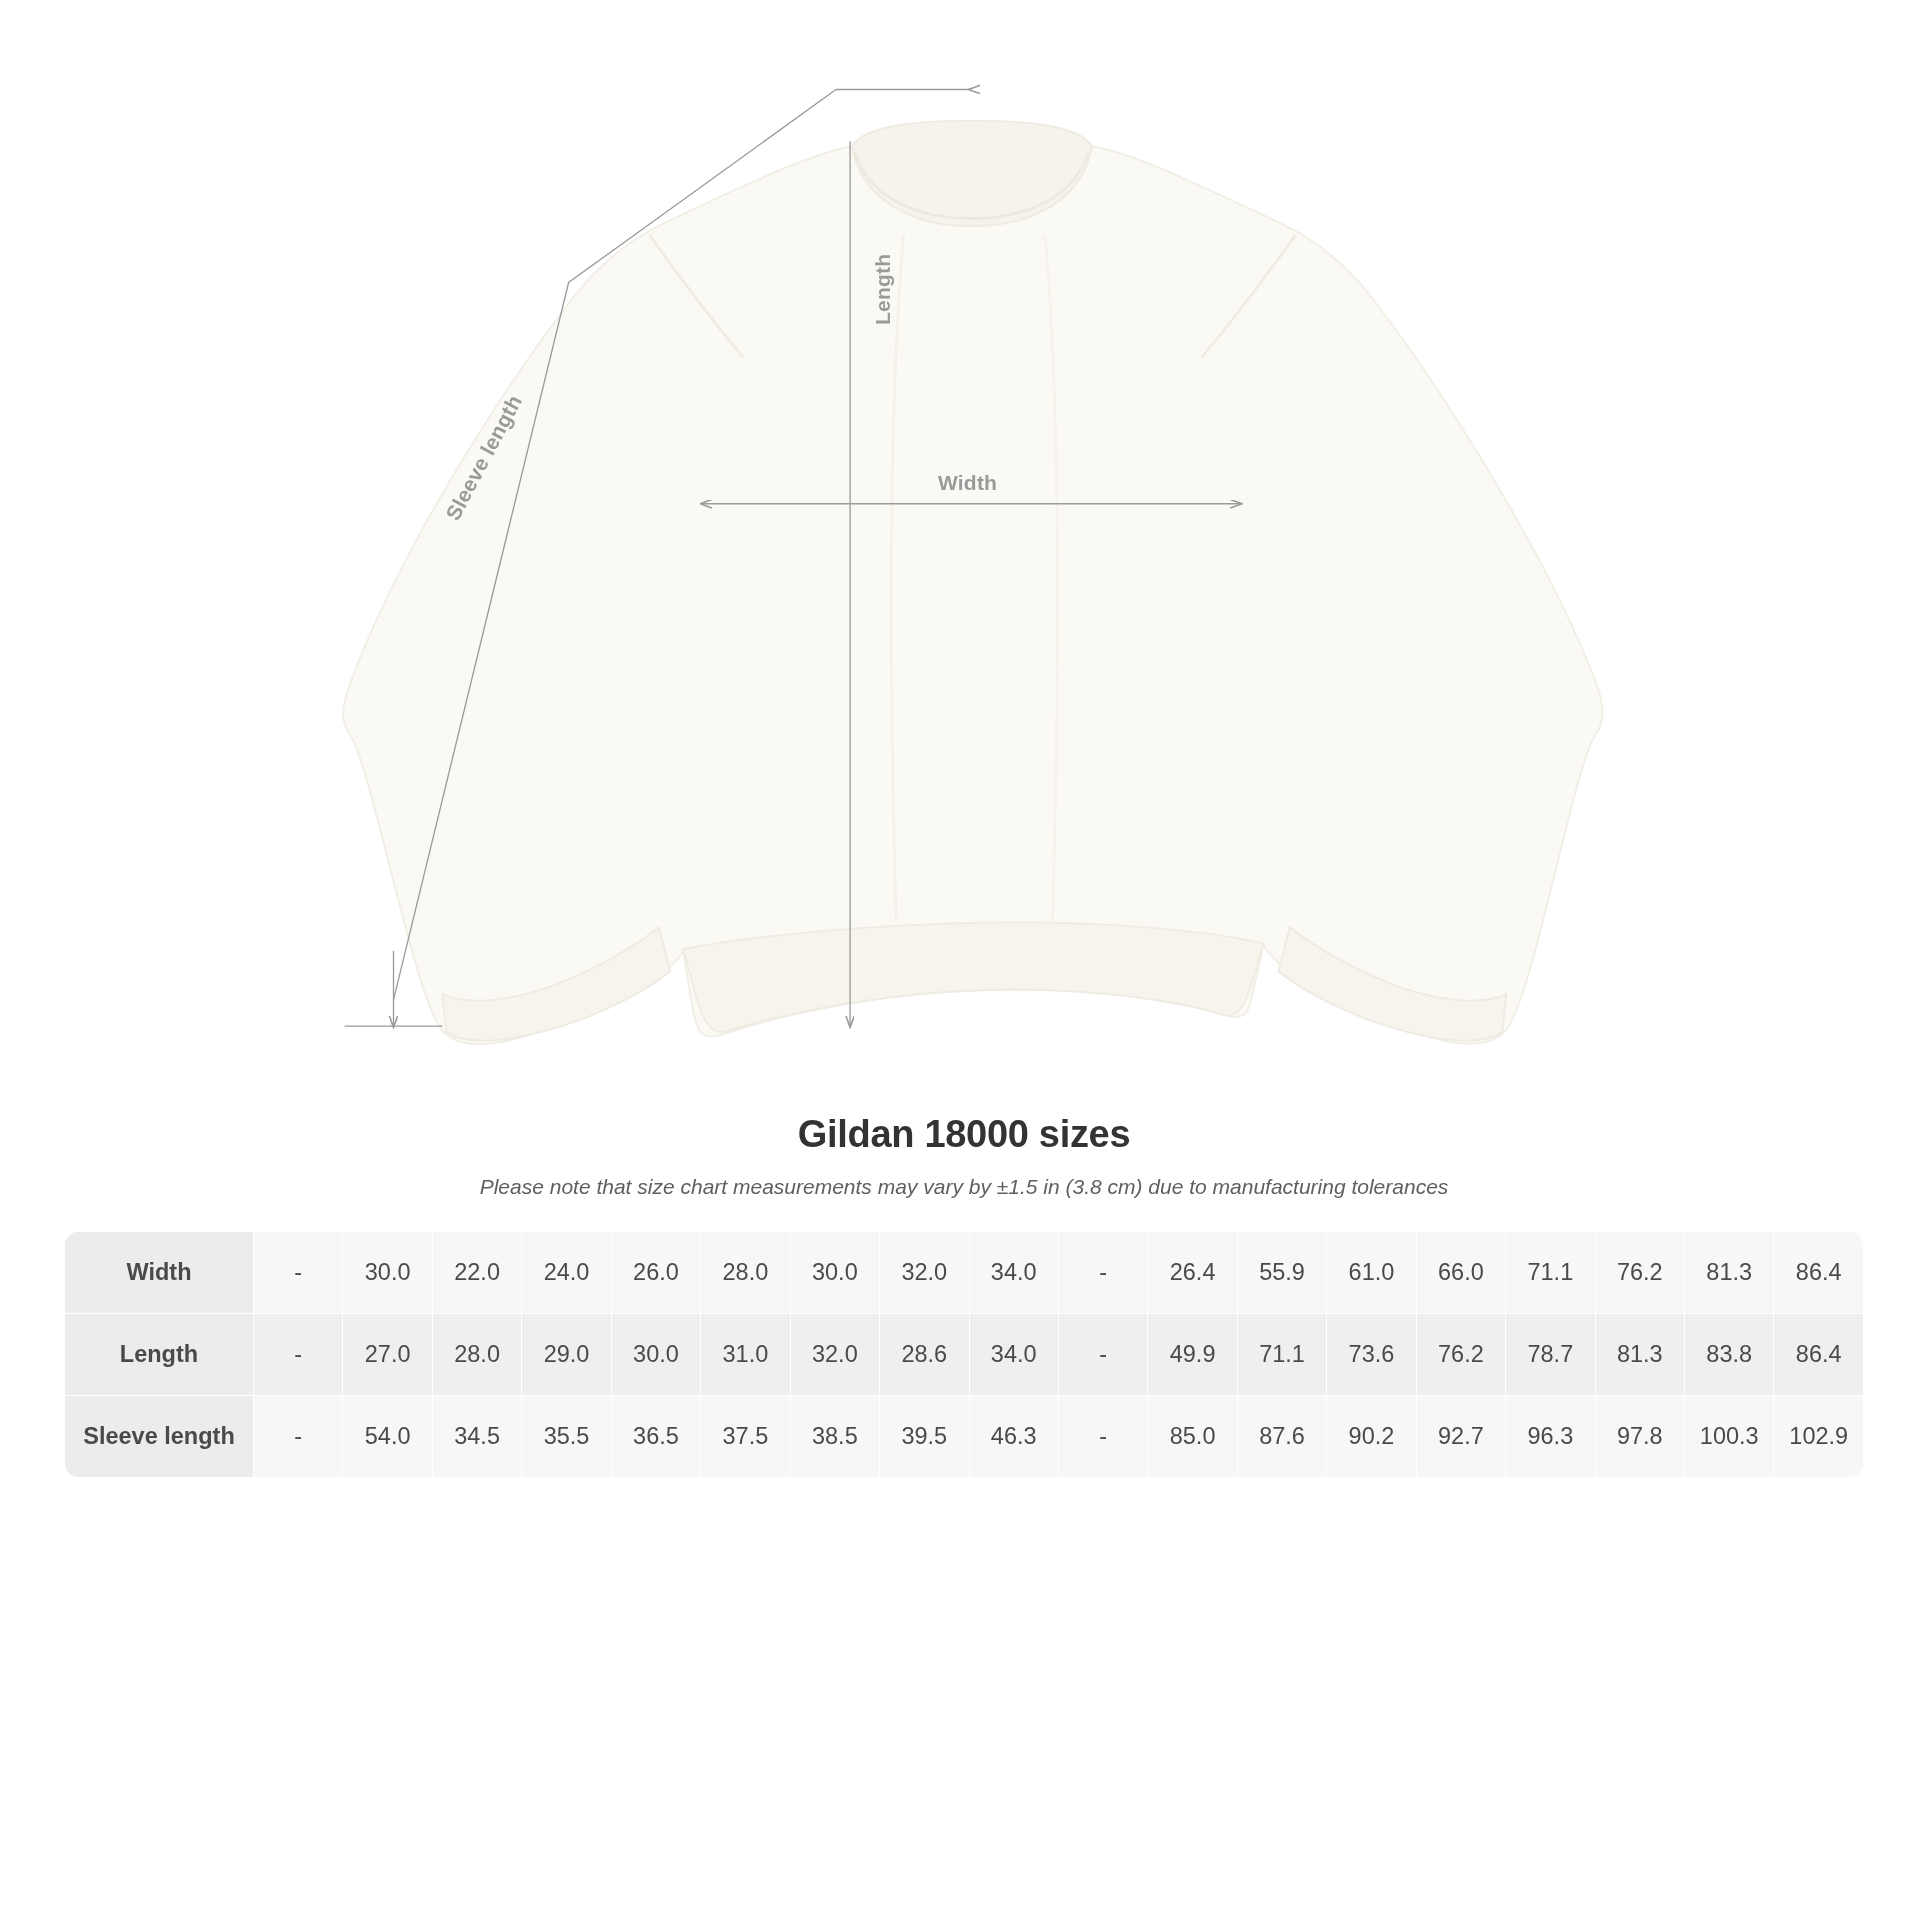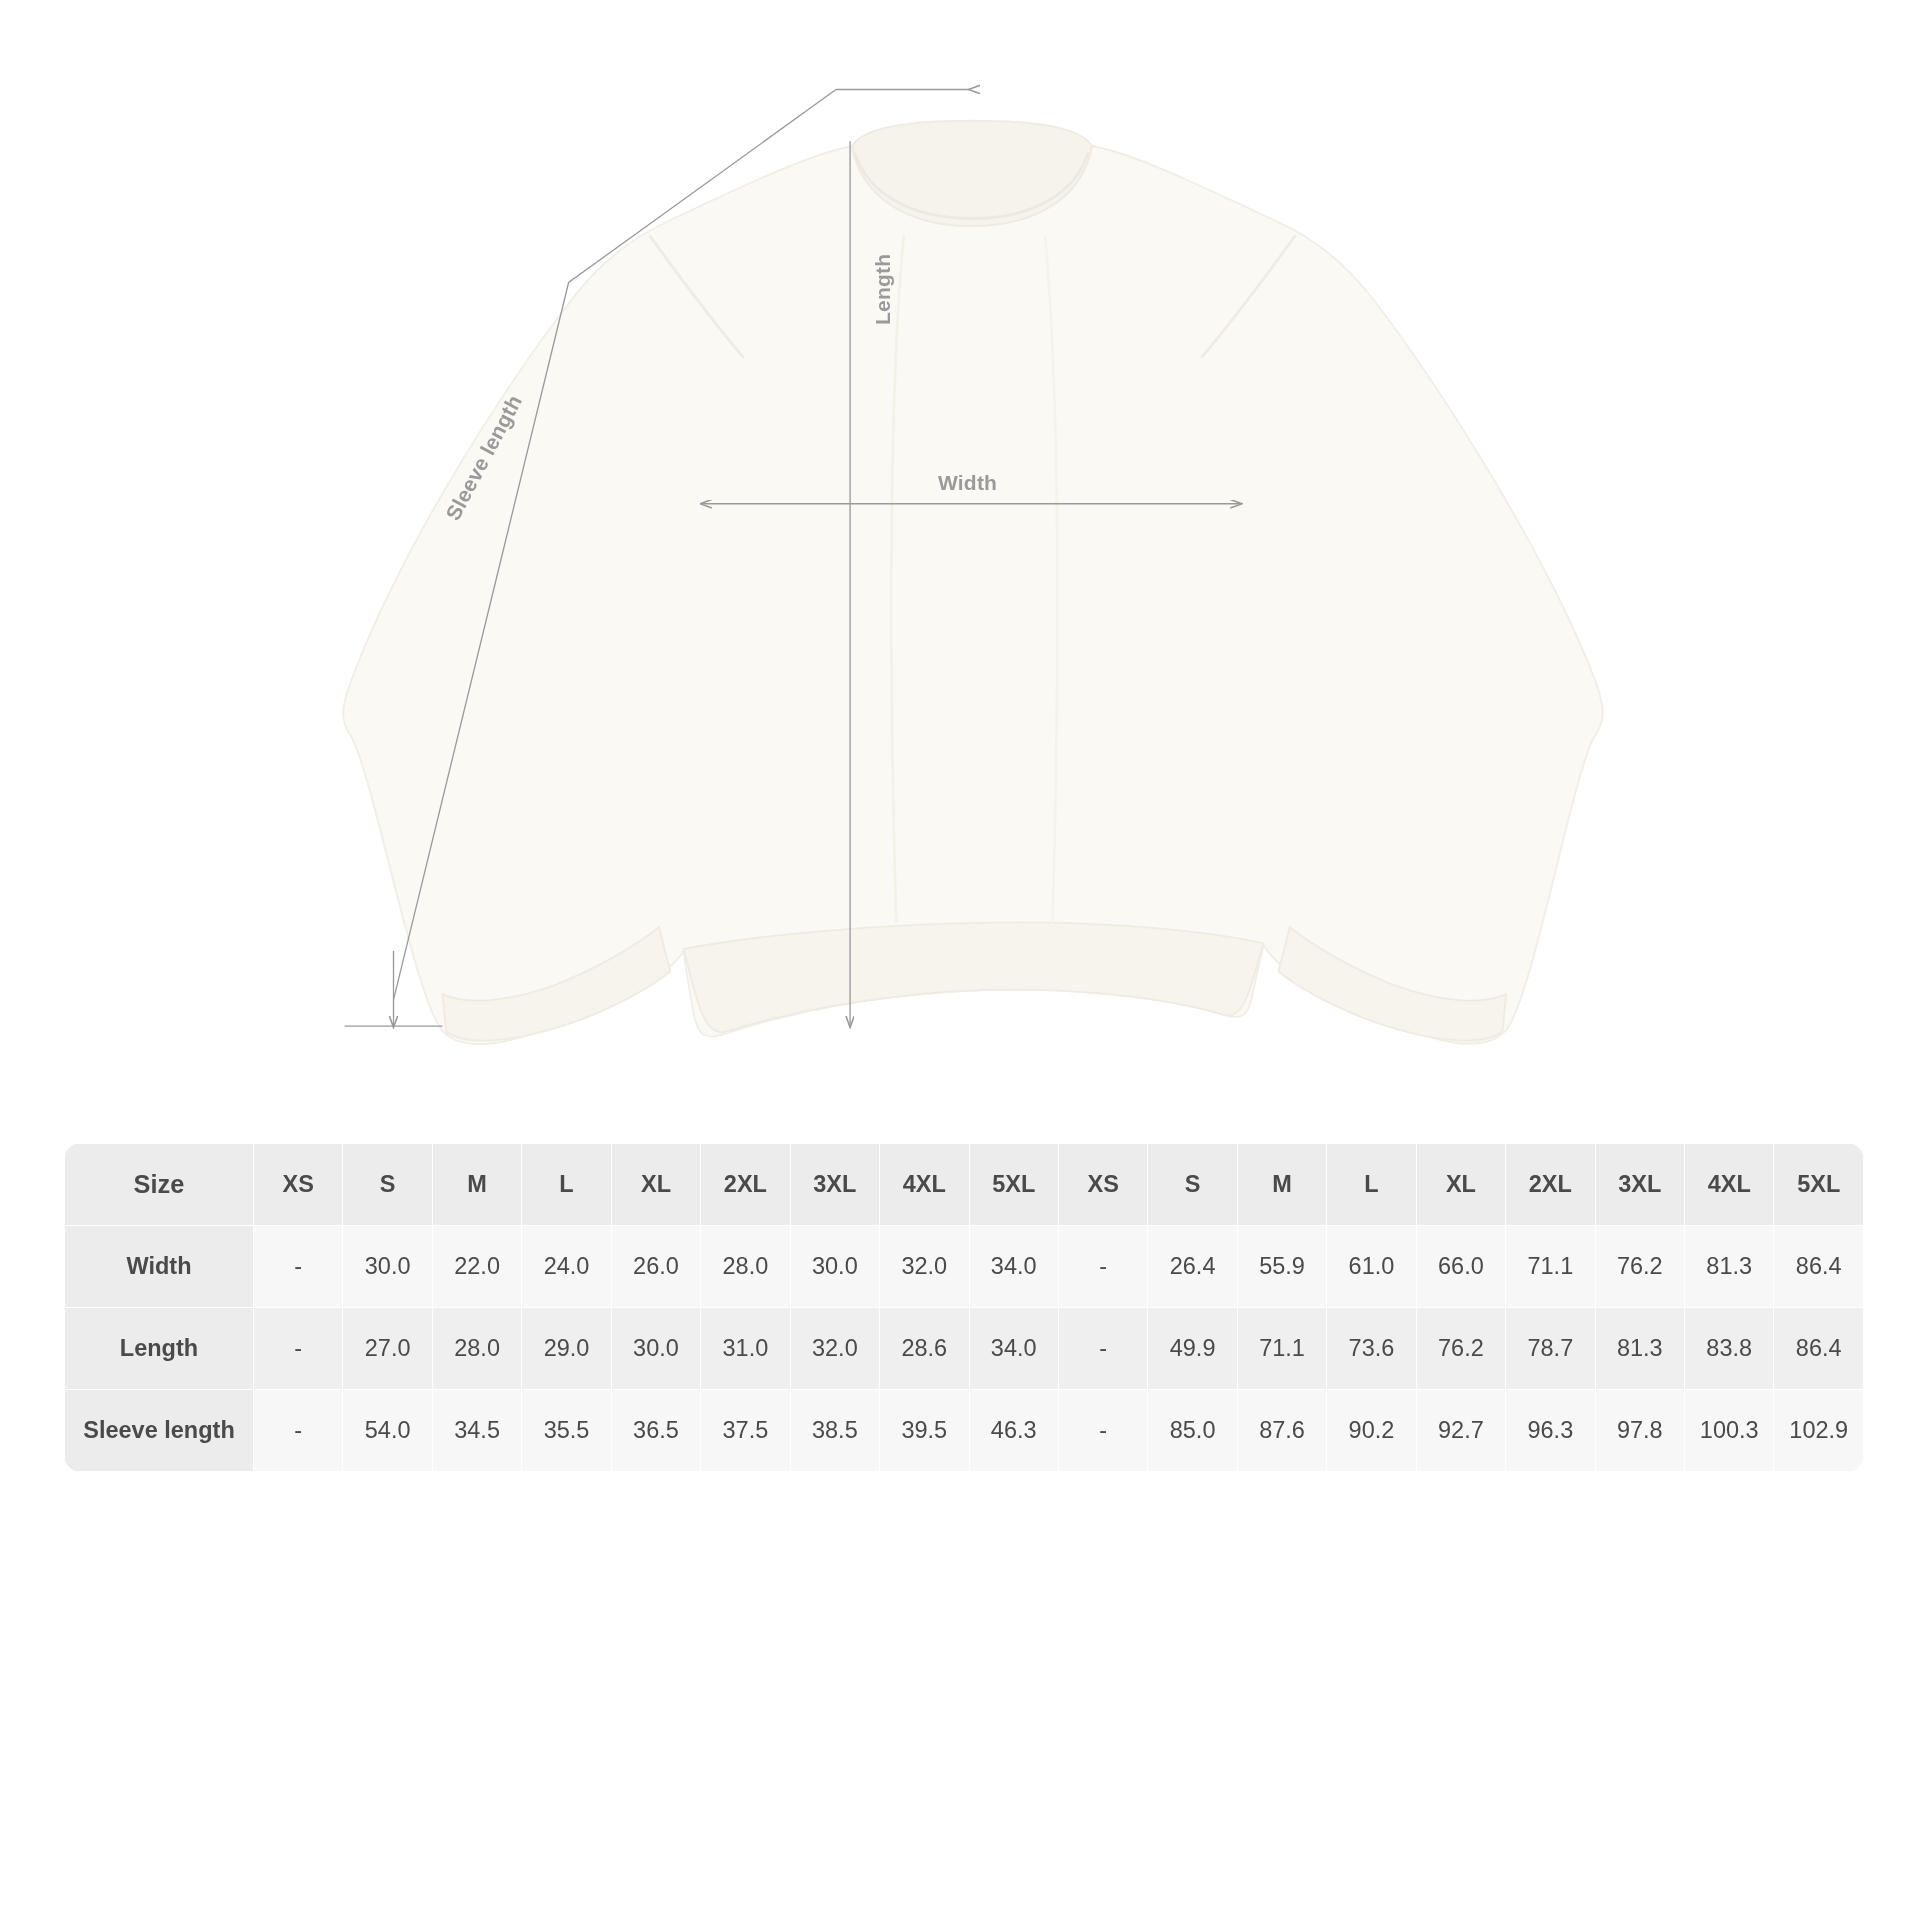--- a/index.html
+++ b/index.html
@@ -224,45 +224,28 @@
         <line x1="418" y1="1010" x2="418" y2="1090" marker-end="url(#arrowEnd)"></line>
         <line x1="366" y1="1090" x2="470" y2="1090"></line>
       </g>
     </svg>
 
     <div class="dim-label label-length">Length</div>
     <div class="dim-label label-width">Width</div>
     <div class="dim-label label-sleeve">Sleeve length</div>
   </div>
 
+  <div class="title-block">
+    <h1 class="chart-title">Gildan 18000 sizes</h1>
+    <div class="chart-note">Please note that size chart measurements may vary by ±1.5 in (3.8 cm) due to manufacturing tolerances</div>
+  </div>
 
   <div class="table-wrap">
     <table class="size-table">
       <tbody id="table-body">
-          <tr class="row-size">
-            <td class="rowhead col-label">Size</td>
-            <td>XS</td>
-            <td>S</td>
-            <td>M</td>
-            <td>L</td>
-            <td>XL</td>
-            <td>2XL</td>
-            <td>3XL</td>
-            <td>4XL</td>
-            <td>5XL</td>
-            <td>XS</td>
-            <td>S</td>
-            <td>M</td>
-            <td>L</td>
-            <td>XL</td>
-            <td>2XL</td>
-            <td>3XL</td>
-            <td>4XL</td>
-            <td>5XL</td>
-          </tr>
           <tr class="row-data">
             <td class="rowhead col-label">Width</td>
             <td>-</td>
             <td>30.0</td>
             <td>22.0</td>
             <td>24.0</td>
             <td>26.0</td>
             <td>28.0</td>
             <td>30.0</td>
             <td>32.0</td>

